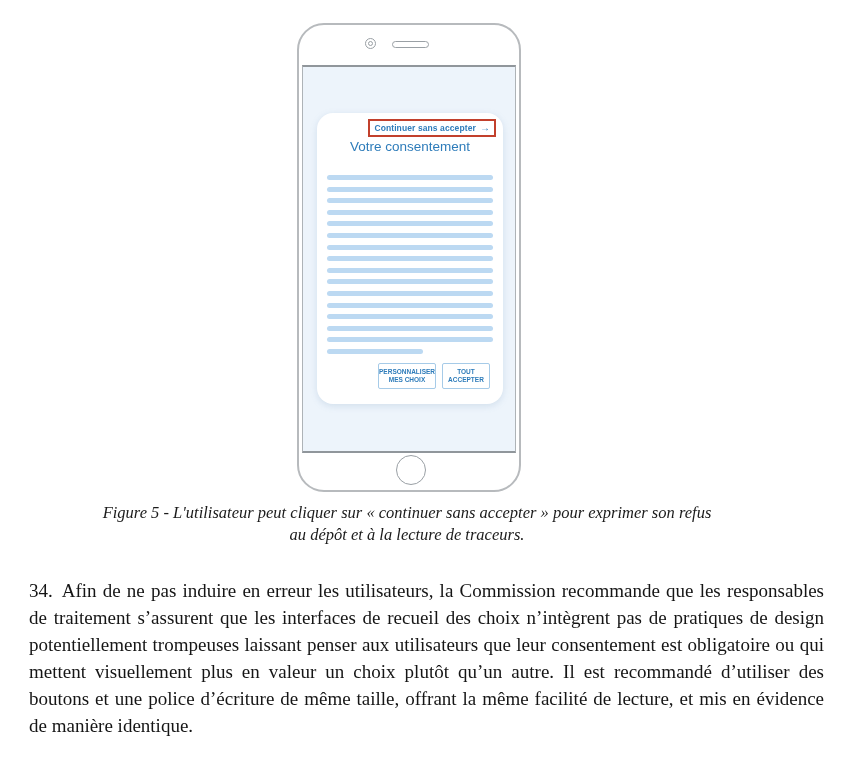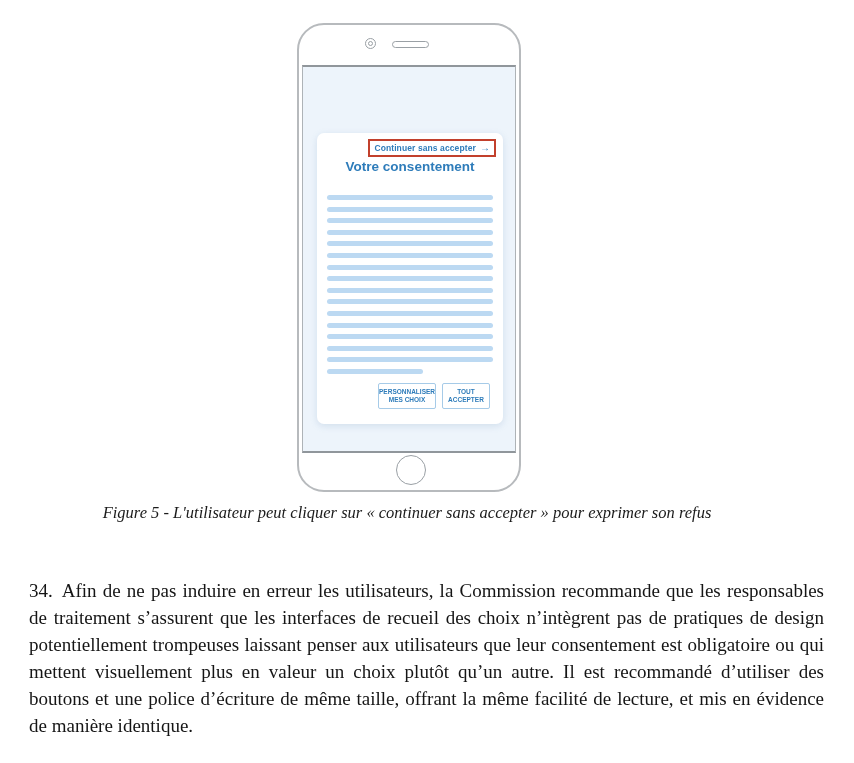--- a/index.html
+++ b/index.html
@@ -47,36 +47,35 @@
   }
   .home-btn{
     position:absolute;left:97px;top:430px;width:30px;height:30px;
     border:1px solid var(--hw-border);border-radius:50%;box-sizing:border-box;
     background:#fff;
   }
 
   
   .modal{
     position:absolute;left:14px;top:46px;width:186px;height:291px;
-    background:#fff;border-radius:7px;
+    background:#fff;border-radius:16px;
     box-shadow:0 2px 7px rgba(100,140,180,0.20);
-    margin-top:20px;
   }
   .continue-link{
     position:absolute;top:6px;right:7px;
     display:flex;align-items:center;
     border:2px solid var(--red);
     padding:2px 4px;background:#fff;
     color:var(--accent);font-weight:bold;font-size:8.5px;letter-spacing:0.1px;
     cursor:pointer;white-space:nowrap;
   }
   .continue-link .arrow{margin-left:4px;font-size:10px;line-height:8px;}
   .modal-title{
     position:absolute;top:26px;left:0;width:100%;text-align:center;
-    color:var(--accent);font-weight:bold;font-size:13.5px;
+    color:var(--accent);font-weight:normal;font-size:13.5px;
   }
   .ph-lines{position:absolute;left:10px;top:62px;width:166px;}
   .ph-line{
     height:5px;border-radius:2.5px;background:var(--bar);margin-bottom:6.6px;
   }
   .modal-actions{
     position:absolute;top:250px;right:13px;display:flex;gap:6px;
   }
   .modal-btn{
     display:flex;align-items:center;justify-content:center;text-align:center;
@@ -145,19 +144,20 @@
         </div>
 
       </div>
     </div>
 
     <div class="home-btn"></div>
   </div>
 
   <div class="figure-caption">
     <div>Figure 5 - L'utilisateur peut cliquer sur « continuer sans accepter » pour exprimer son refus</div>
+    <div>au dépôt et à la lecture de traceurs.</div>
   </div>
 
   <div class="body-paragraph">
     <span class="para-num">34.</span><span>Afin de ne pas induire en erreur les utilisateurs, la Commission recommande que les responsables de traitement s’assurent que les interfaces de recueil des choix n’intègrent pas de pratiques de design potentiellement trompeuses laissant penser aux utilisateurs que leur consentement est obligatoire ou qui mettent visuellement plus en valeur un choix plutôt qu’un autre. Il est recommandé d’utiliser des boutons et une police d’écriture de même taille, offrant la même facilité de lecture, et mis en évidence de manière identique.</span>
   </div>
 
 </div>
 
 </body></html>

